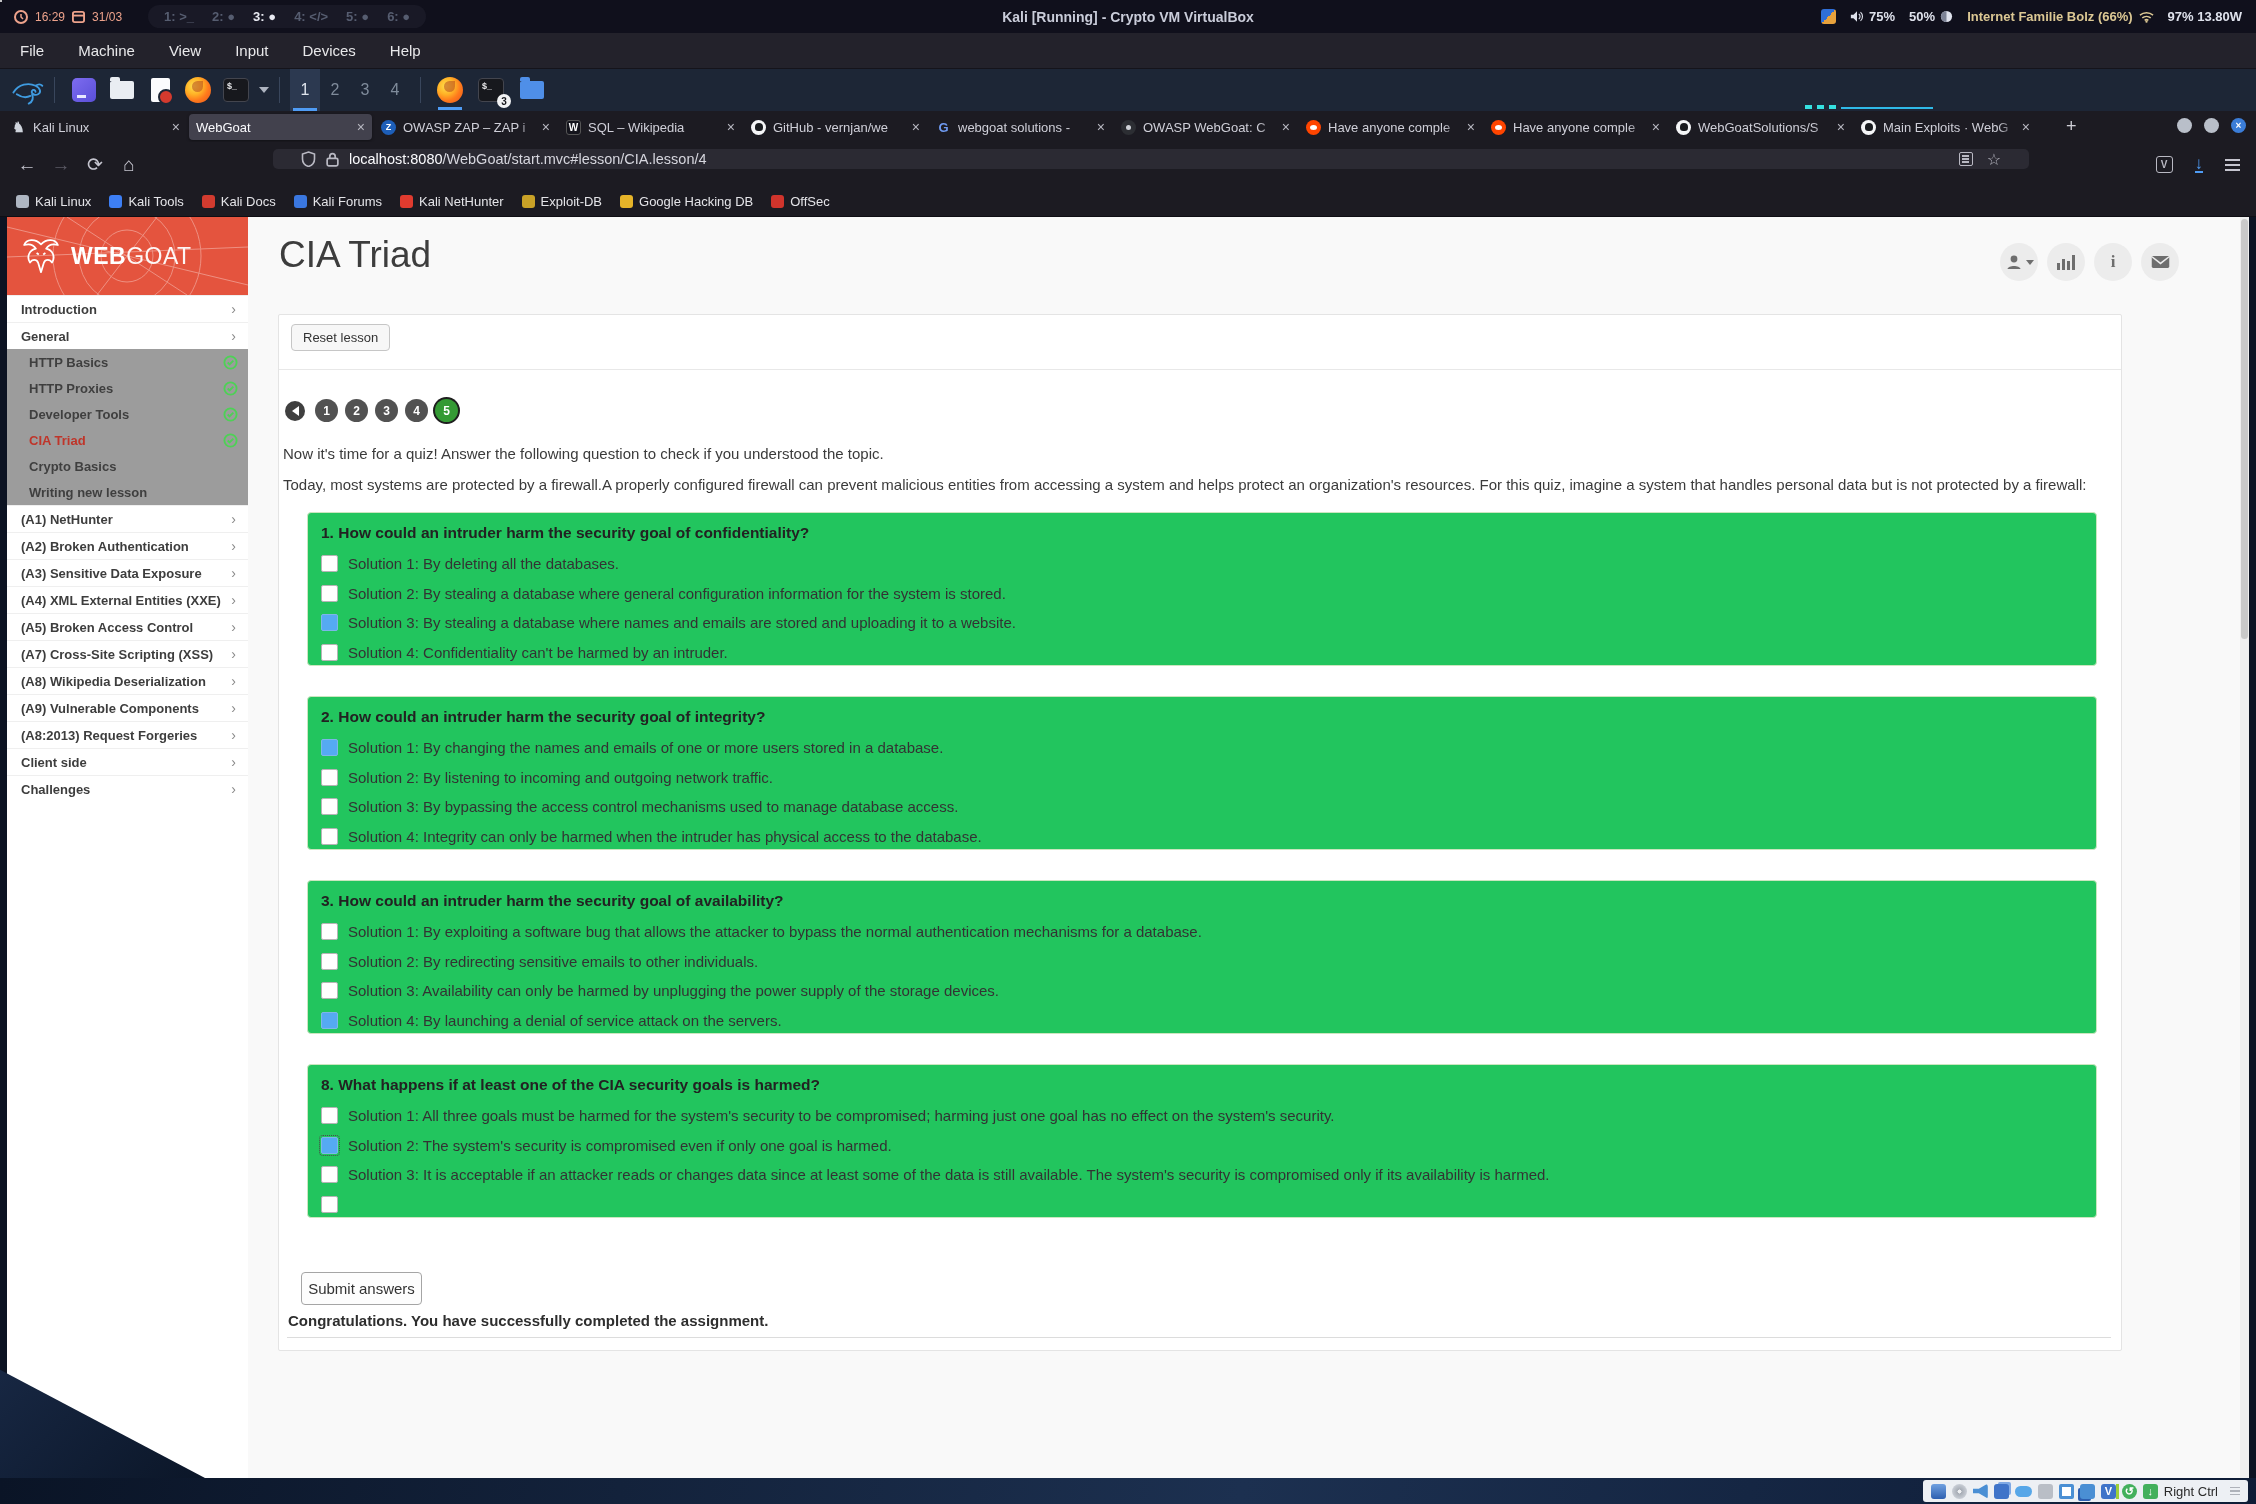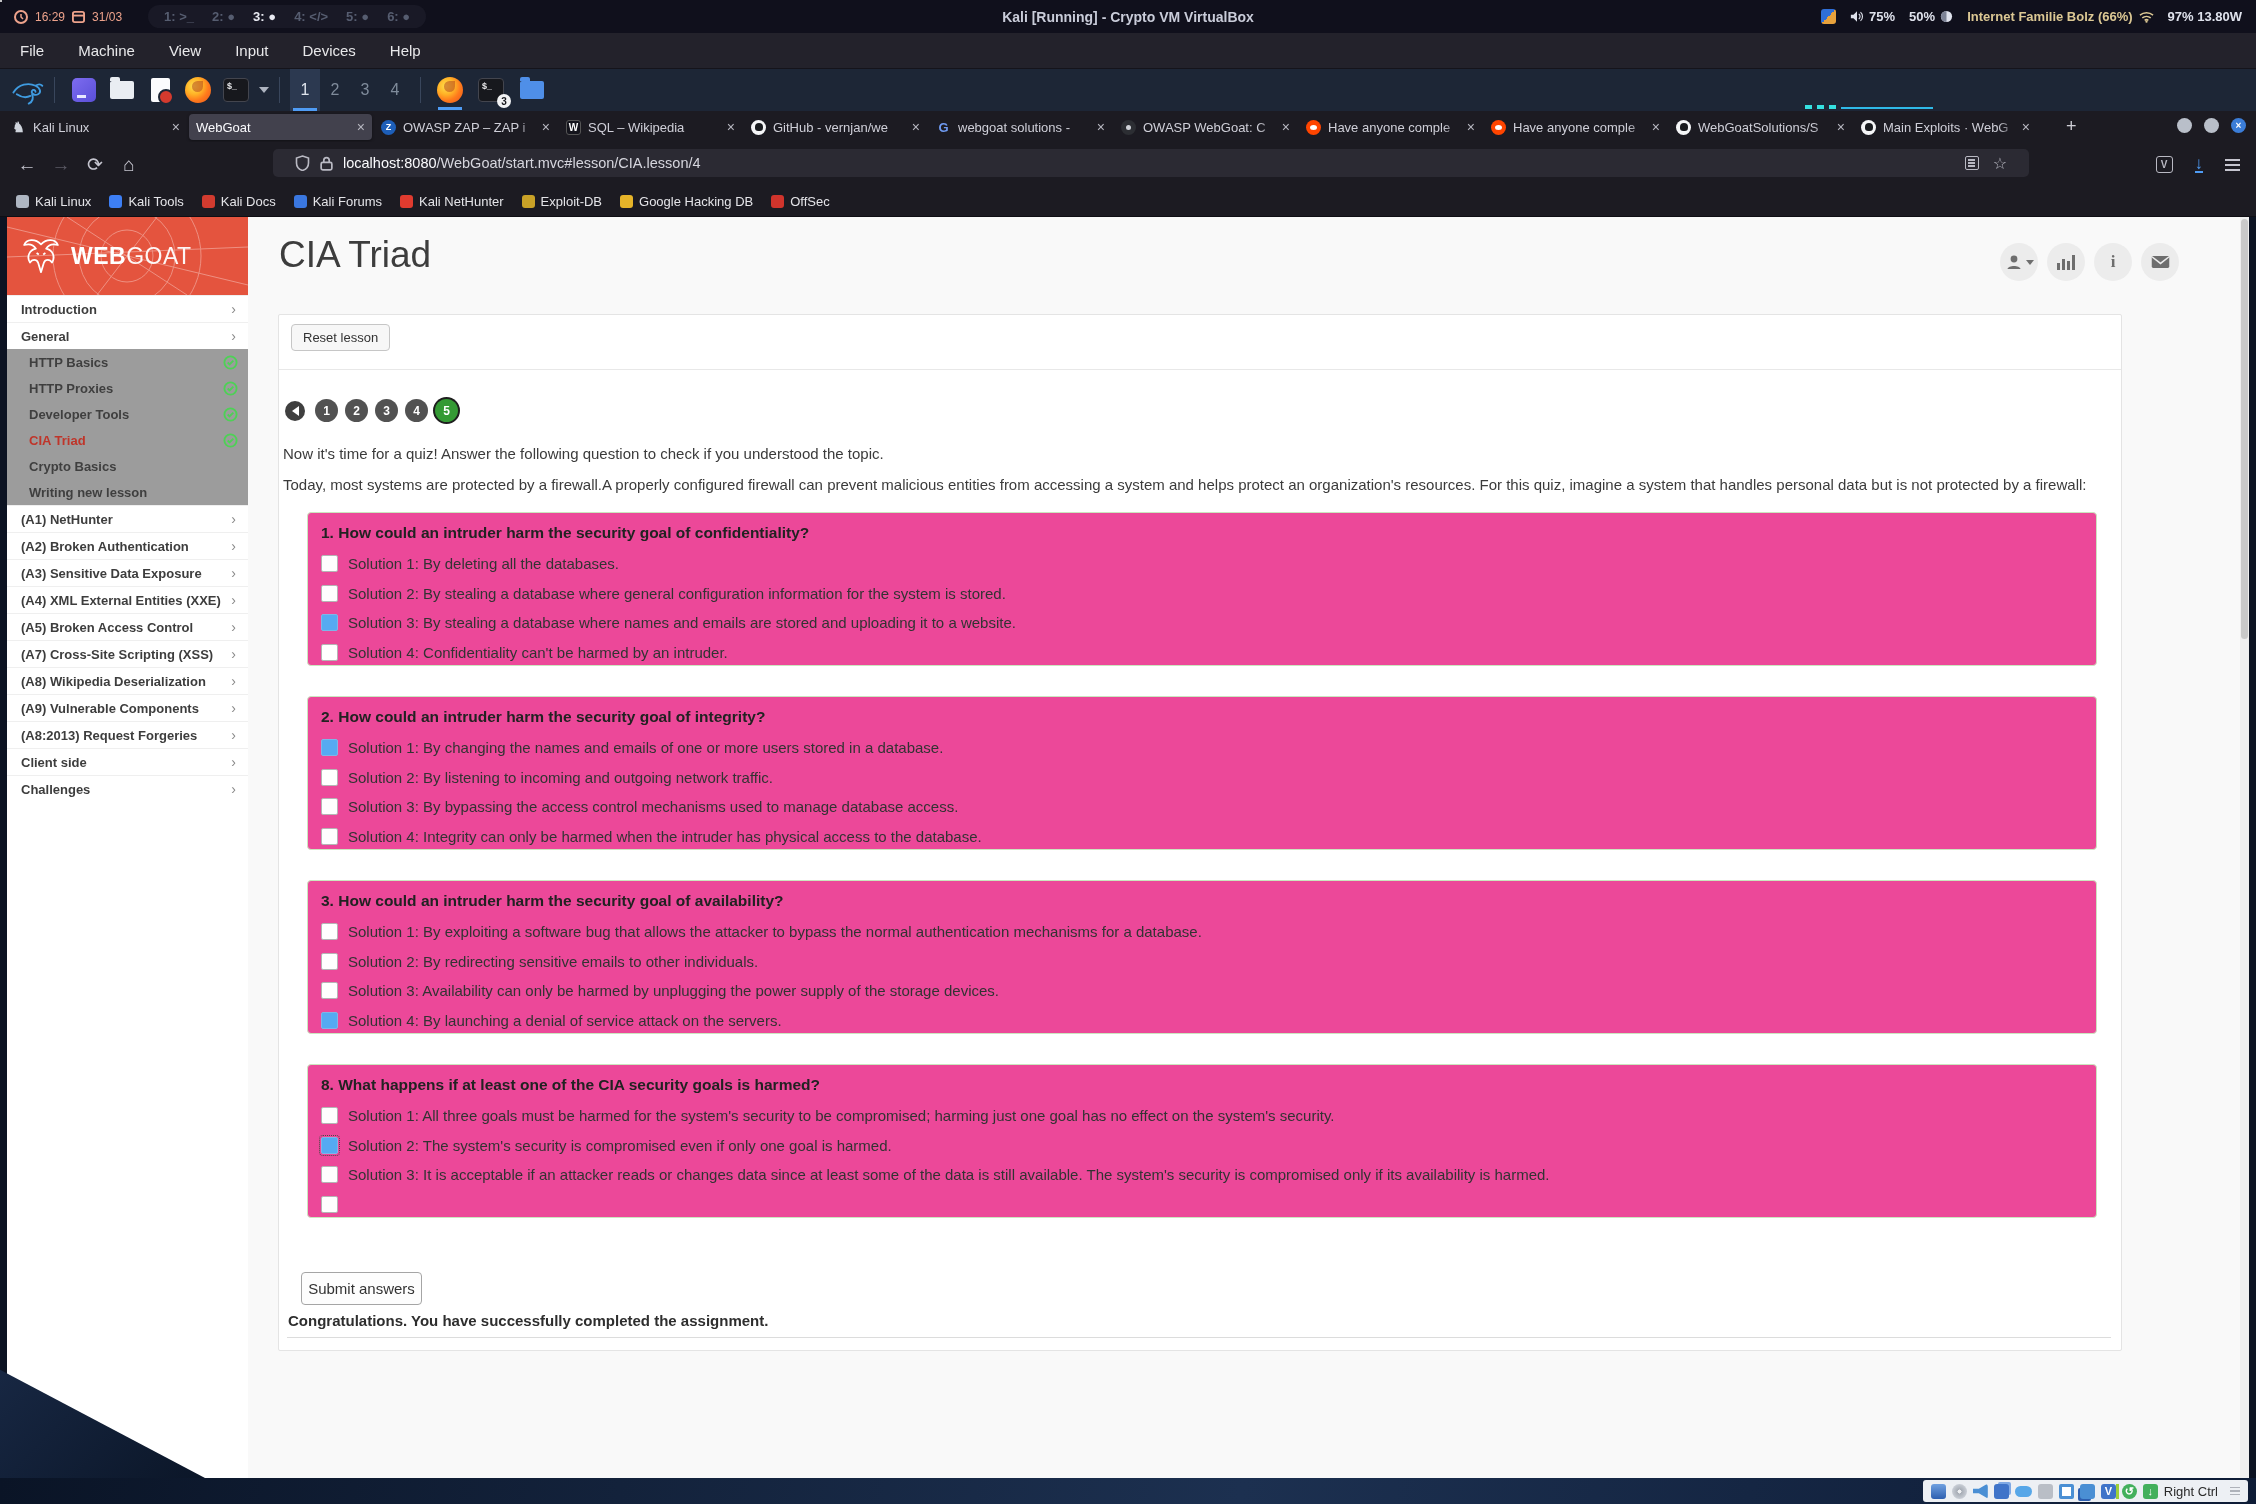--- a/index.html
+++ b/index.html
@@ -71,21 +71,21 @@
   .fav.reddit { background:#ff4500; border-radius:50%; position:relative; }
   .fav.reddit:after { content:""; width:7px; height:5px; border-radius:50%; background:#fff; }
   .newtab-btn { position:absolute; left:2066px; top:5px; color:#d0d0d8; font-size:18px; }
   .win-controls { position:absolute; right:10px; top:7px; display:flex; gap:12px; align-items:center; }
   .wc { width:15px; height:15px; border-radius:50%; background:#b9bfc9; }
   .wc.close { background:#3b7dd8; color:#fff; font-size:10px; font-weight:bold; display:flex; align-items:center; justify-content:center; }
 
   #ff-navbar { position:absolute; left:0; top:142px; width:2256px; height:45px; background:#1c1b22; display:flex; align-items:center; }
   .nav-btn { color:#c5c5cf; font-size:19px; width:34px; text-align:center; }
   .nav-btn.dim { color:#5c5b66; }
-  #url-field { position:absolute; left:273px; top:7px; width:1756px; height:28px; background:#2b2a33; border-radius:5px; display:flex; align-items:center; padding:0 22px; }
+  #url-field { position:absolute; left:273px; top:7px; width:1756px; height:20px; background:#2b2a33; border-radius:5px; display:flex; align-items:center; padding:0 28px; }
   .url-ico { color:#b9b9c3; margin-right:10px; display:flex; }
   .url-text { font-size:14.5px; color:#d6d6de; flex:1; }
   .url-text b { color:#fbfbfe; font-weight:normal; }
   .reader-ico { width:14px; height:14px; border:1.5px solid #b9b9c3; border-radius:2px; position:relative; margin-right:14px; }
   .reader-ico:after { content:""; position:absolute; left:2px; top:2px; width:7px; height:1.5px; background:#b9b9c3; box-shadow:0 3px #b9b9c3, 0 6px #b9b9c3; }
   .star-ico { color:#b9b9c3; font-size:16px; }
   .ext-ico { width:17px; height:17px; border:1.5px solid #b9b9c3; border-radius:3px; color:#b9b9c3; font-size:10px; font-weight:bold; display:flex; align-items:center; justify-content:center; }
   .dl-ico { color:#4f9cf5; font-size:17px; font-weight:bold; border-bottom:2px solid #4f9cf5; line-height:15px; }
   .burger { display:flex; flex-direction:column; gap:3px; }
   .burger i { width:15px; height:2px; background:#c5c5cf; }
@@ -121,21 +121,21 @@
 
   #card { position:absolute; left:30px; top:97px; width:1844px; height:1037px; background:#fff; border:1px solid #e4e4e4; border-radius:2px; }
   .reset-btn { position:absolute; left:12px; top:9px; padding:5px 11px; font-size:13px; color:#333; background:#f7f7f7; border:1px solid #c6c6c6; border-radius:4px; }
   .card-divider { position:absolute; left:0; right:0; top:54px; border-top:1px solid #e8e8e8; }
   .pagination { position:absolute; left:6px; top:84px; display:flex; align-items:center; gap:7px; }
   .pg-back { width:20px; height:20px; border-radius:50%; background:#3f3f3f; display:flex; align-items:center; justify-content:center; margin-right:3px; }
   .pg-back i { width:0; height:0; border-top:5px solid transparent; border-bottom:5px solid transparent; border-right:7px solid #fff; }
   .pg { width:23px; height:23px; border-radius:50%; background:#525252; color:#fff; font-size:12px; font-weight:bold; display:flex; align-items:center; justify-content:center; }
   .pg.active { background:#349a34; box-shadow:0 0 0 2px #1e1e1e; }
   .intro { position:absolute; left:4px; font-size:15px; color:#3b3b3b;text-align:right; }
-  .q-panel { position:absolute; left:28px; width:1790px; height:154px; background:#ec4899; border:1px solid #cbe6bf; border-radius:4px; padding:11px 13px; }
+  .q-panel { position:absolute; left:28px; width:1790px; height:154px; background:#22c55e; border:1px solid #cbe6bf; border-radius:4px; padding:11px 13px; }
   .q-title { font-size:15.5px; font-weight:bold; color:#222; margin-bottom:13px; }
   .q-opt { display:flex; align-items:center; gap:10px; margin-bottom:12.5px; font-size:15px; color:#333; }
   .cbx { width:17px; height:17px; background:#fff; border:1px solid #b5b5b5; border-radius:2px; flex:0 0 17px; }
   .cbx.checked { background:#55aaf2; border-color:#7db6e8; }
   .cbx.focus { outline:1px dotted #4a4a4a; outline-offset:1px; }
   .submit-btn { position:absolute; left:22px; top:957px; width:121px; height:33px; background:#fdfdfd; border:1px solid #a5a5a5; border-radius:4px; font-size:15px; color:#333; font-family:"Liberation Sans",sans-serif; }
   .success-msg { position:absolute; left:9px; top:997px; font-size:15px; font-weight:bold; color:#2e2e2e; }
   .bottom-hr { position:absolute; left:8px; right:10px; top:1022px; border-top:1px solid #dcdcdc; }
   .scrollbar { position:absolute; right:0; top:0; width:9px; height:100%; background:#efefef; }
   .scrollbar .thumb { position:absolute; left:1px; top:2px; width:7px; height:420px; border-radius:4px; background:#c9c9c9; }

